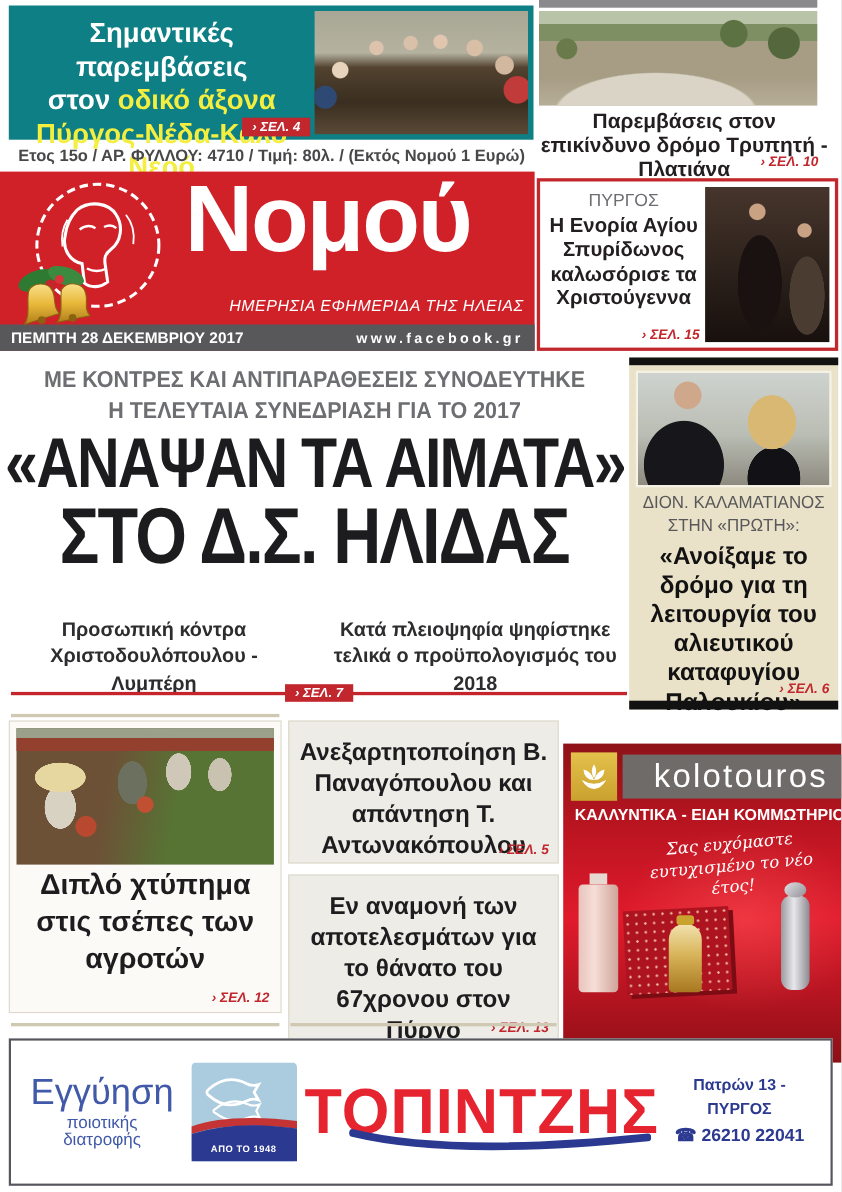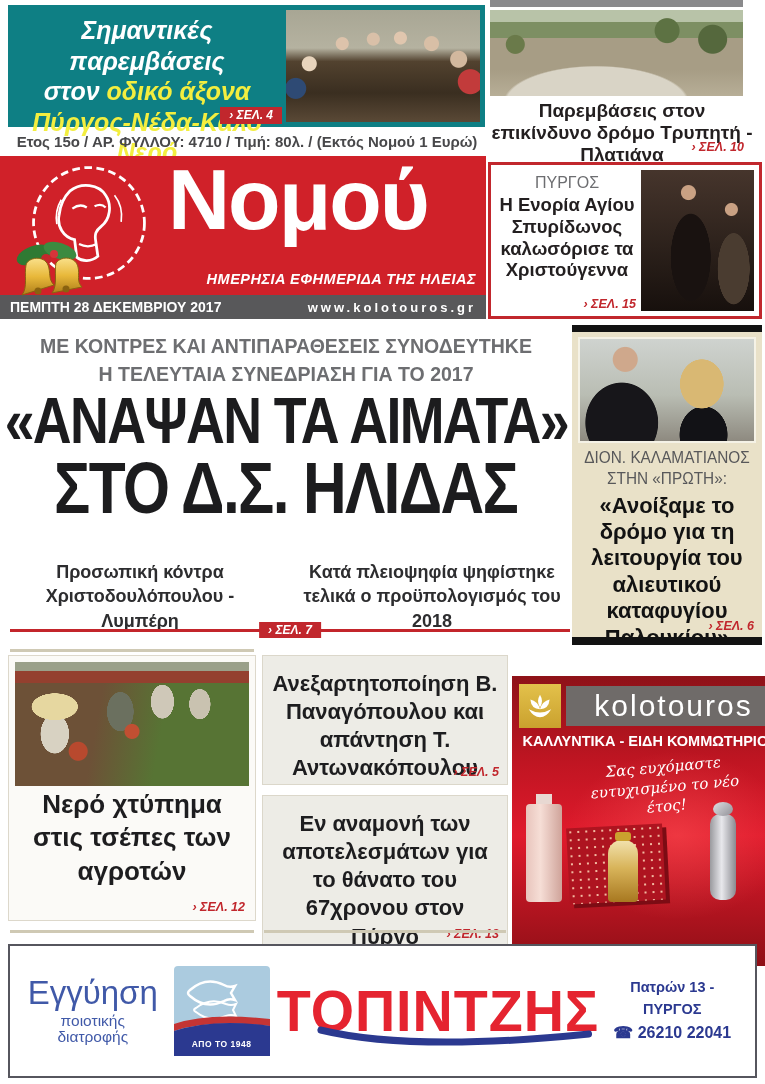--- a/index.html
+++ b/index.html
@@ -6,21 +6,21 @@
   html,body { background:#dcdcdc; }
   .page {
     position:relative; width:765px; height:1084px; background:#fff;
     font-family:"Liberation Sans", sans-serif; overflow:hidden; margin:0 auto;
   }
 
   
   .promo-teal { position:absolute; left:8px; top:5px; width:477px; height:122px;
     background:var(--teal,#0e7f84); display:flex; }
   .promo-teal-text { width:278px; position:relative; padding-top:10px; text-align:center; line-height:1.22; }
-  .pt-line { font-size:25px; font-weight:bold; color:#fff;font-style:italic; }
+  .pt-line { font-size:25px; font-weight:bold; color:#fff; }
   .pt-yellow { color:var(--promo_yellow,#f3ee3f); }
   .tagbox { display:inline-block; background:var(--tag_red,#c1272d); color:#fff;
     font-style:italic; font-weight:bold; font-size:12px; padding:1px 9px; }
   .promo-teal-tag { position:absolute; right:4px; bottom:3px; }
   .meeting-photo { flex:1; margin:5px 5px 5px 0;
     background:
       radial-gradient(circle 8px at 12% 48%, #e8d4bc 0 7px, transparent 8px),
       radial-gradient(circle 7px at 29% 30%, #ddc3ab 0 6px, transparent 7px),
       radial-gradient(circle 7px at 45% 26%, #d9c0a8 0 6px, transparent 7px),
       radial-gradient(circle 7px at 59% 25%, #e0c6ae 0 6px, transparent 7px),
@@ -52,21 +52,21 @@
     font-size:15px; font-weight:bold; color:#48484a; }
 
   
   .masthead { position:absolute; left:0; top:156px; width:486px; height:163px;
     background:var(--masthead_red,#d02129); }
   .coin-logo { position:absolute; left:28px; top:6px; width:122px; height:122px; }
   .bells { position:absolute; left:0px; bottom:6px; width:108px; height:74px; z-index:3; }
   .masthead-title { position:absolute; left:168px; top:-4px; font-size:86px; font-weight:bold;
     color:#fff; letter-spacing:-2px; line-height:1.1; }
   .masthead-subtitle { position:absolute; right:10px; bottom:32px; font-size:14.5px;
-    font-style:italic; font-weight:bold; color:#fff; letter-spacing:.5px; }
+    font-style:italic; font-weight:normal; color:#fff; letter-spacing:.5px; }
   .masthead-bar { position:absolute; left:0; bottom:0; width:100%; height:24px;
     background:var(--bar_gray,#58585a); display:flex; align-items:center;
     justify-content:space-between; padding:0 10px; }
   .masthead-date { font-size:14px; font-weight:bold; color:#fff; }
   .masthead-site { font-size:13px; font-weight:bold; color:#fff; letter-spacing:3px; }
 
   
   .promo-pyrgos { position:absolute; left:488px; top:162px; width:274px; height:157px;
     border:3px solid var(--tag_red,#c1272d); background:#fff; display:flex; padding:5px; }
   .pyrgos-text { width:142px; text-align:center; position:relative; }
@@ -258,21 +258,21 @@
       <circle cx="50" cy="15" r="4" fill="#d8343a"></circle>
       <path d="M22 26 C24 18 40 16 44 26 C47 34 44 40 50 46 L18 56 C24 48 20 36 22 26 Z" fill="url(#goldg)" stroke="#8a6210" stroke-width="1"></path>
       <path d="M52 24 C58 16 72 18 74 28 C76 36 72 42 78 48 L48 54 C54 46 50 32 52 24 Z" fill="url(#goldg)" stroke="#8a6210" stroke-width="1"></path>
       <circle cx="34" cy="52" r="3.5" fill="#8a6210"></circle>
       <circle cx="62" cy="50" r="3.5" fill="#8a6210"></circle>
     </svg>
     <div class="masthead-title">Νομού</div>
     <div class="masthead-subtitle">ΗΜΕΡΗΣΙΑ ΕΦΗΜΕΡΙΔΑ ΤΗΣ ΗΛΕΙΑΣ</div>
     <div class="masthead-bar">
       <span class="masthead-date">ΠΕΜΠΤΗ 28 ΔΕΚΕΜΒΡΙΟΥ 2017</span>
-      <span class="masthead-site">www.kolotouros.gr</span>
+      <span class="masthead-site">www.facebook.gr</span>
     </div>
   </div>
 
   <div class="promo-pyrgos">
     <div class="pyrgos-text">
       <div class="pyrgos-kicker">ΠΥΡΓΟΣ</div>
       <div class="pyrgos-title">Η Ενορία Αγίου Σπυρίδωνος καλωσόρισε τα Χριστούγεννα</div>
       <span class="pref pyrgos-ref">› ΣΕΛ. 15</span>
     </div>
     <div class="priest-photo"></div>
@@ -300,21 +300,21 @@
       <div>ΣΤΗΝ «ΠΡΩΤΗ»:</div>
     </div>
     <div class="sb-title">«Ανοίξαμε το δρόμο για τη λειτουργία του αλιευτικού καταφυγίου Παλουκίου»</div>
     <span class="pref sb-ref">› ΣΕΛ. 6</span>
     <div class="sb-bar-bottom"></div>
   </div>
 
   <div class="sepline" style="left:10px; top:649px; width:244px;"></div>
   <div class="col1">
     <div class="farm-photo"></div>
-    <div class="farm-title">Νερό χτύπημα στις τσέπες των αγροτών</div>
+    <div class="farm-title">Διπλό χτύπημα στις τσέπες των αγροτών</div>
     <span class="pref farm-ref">› ΣΕΛ. 12</span>
   </div>
   <div class="sepline" style="left:10px; top:930px; width:244px;"></div>
 
   <div class="col2-box mid1">
     <div class="mid-title">Ανεξαρτητοποίηση Β. Παναγόπουλου και απάντηση Τ. Αντωνακόπουλου</div>
     <span class="pref mid-ref">› ΣΕΛ. 5</span>
   </div>
   <div class="col2-box mid2">
     <div class="mid-title">Εν αναμονή των αποτελεσμάτων για το θάνατο του 67χρονου στον Πύργο</div>

